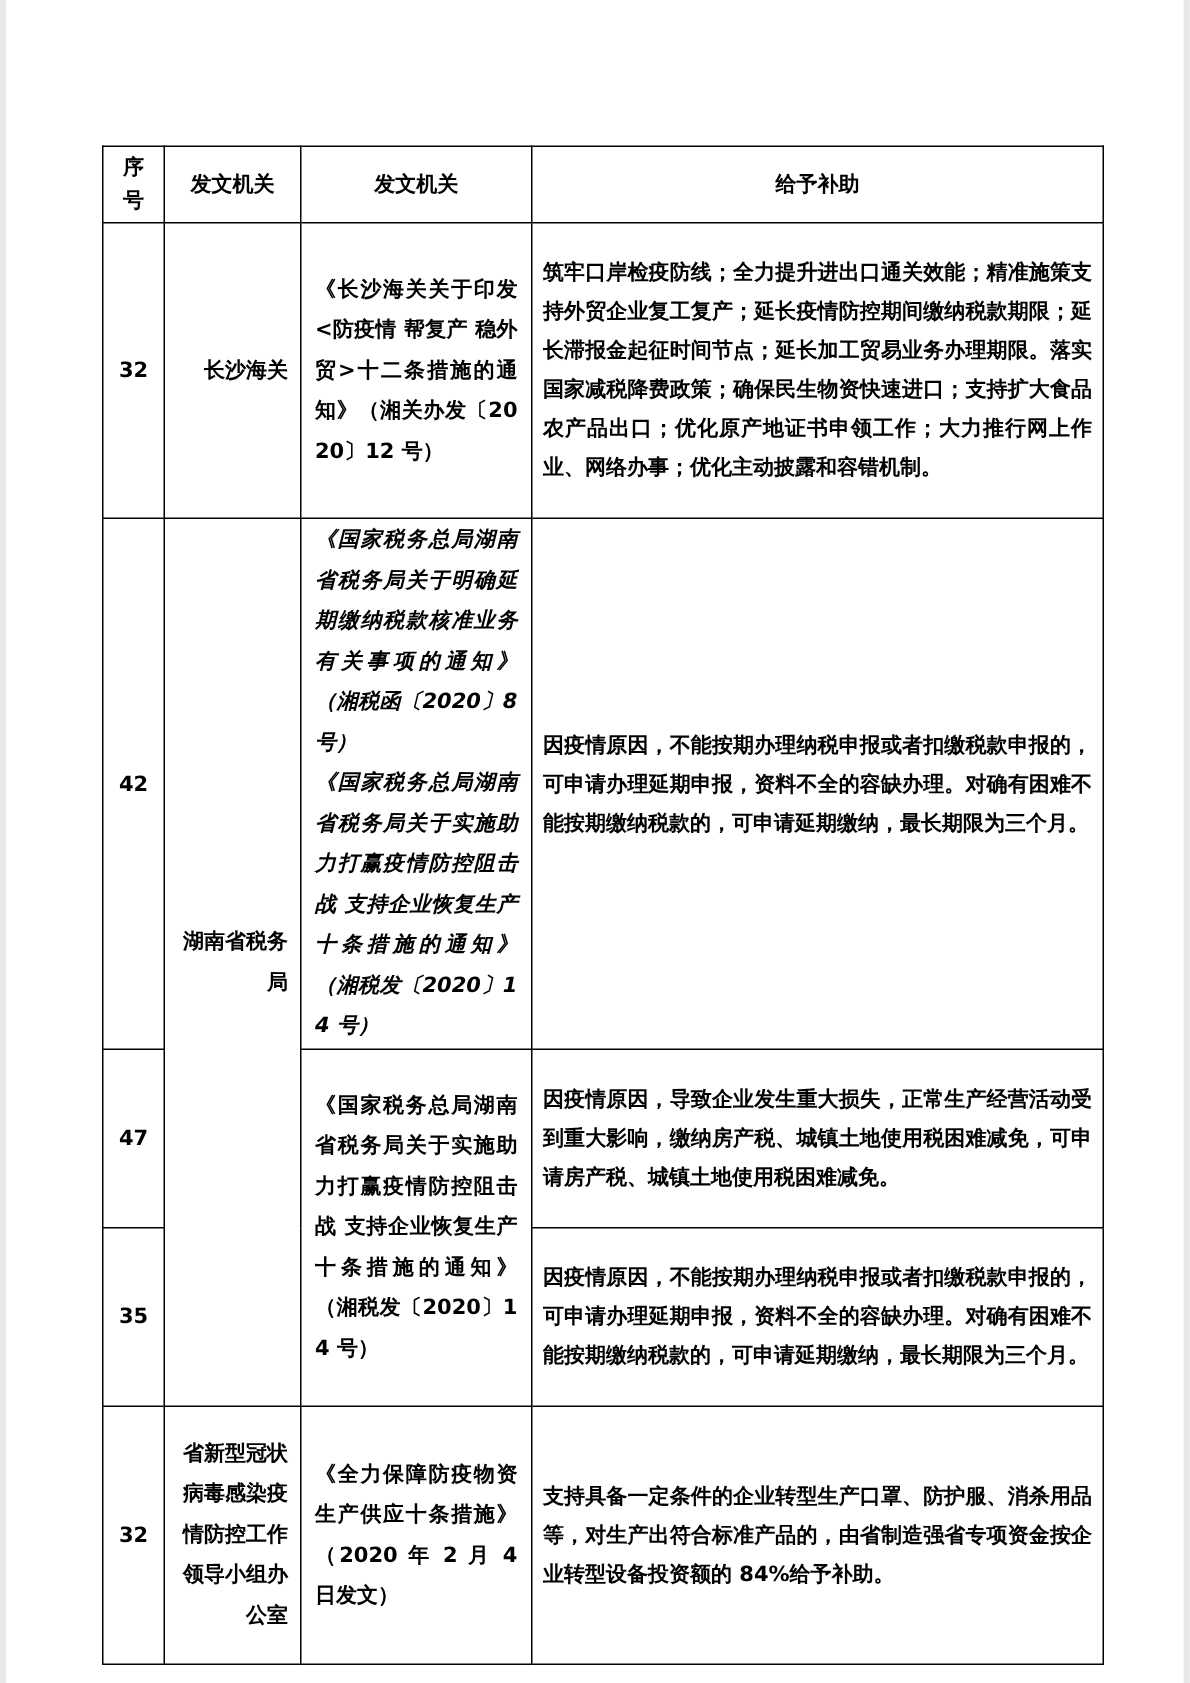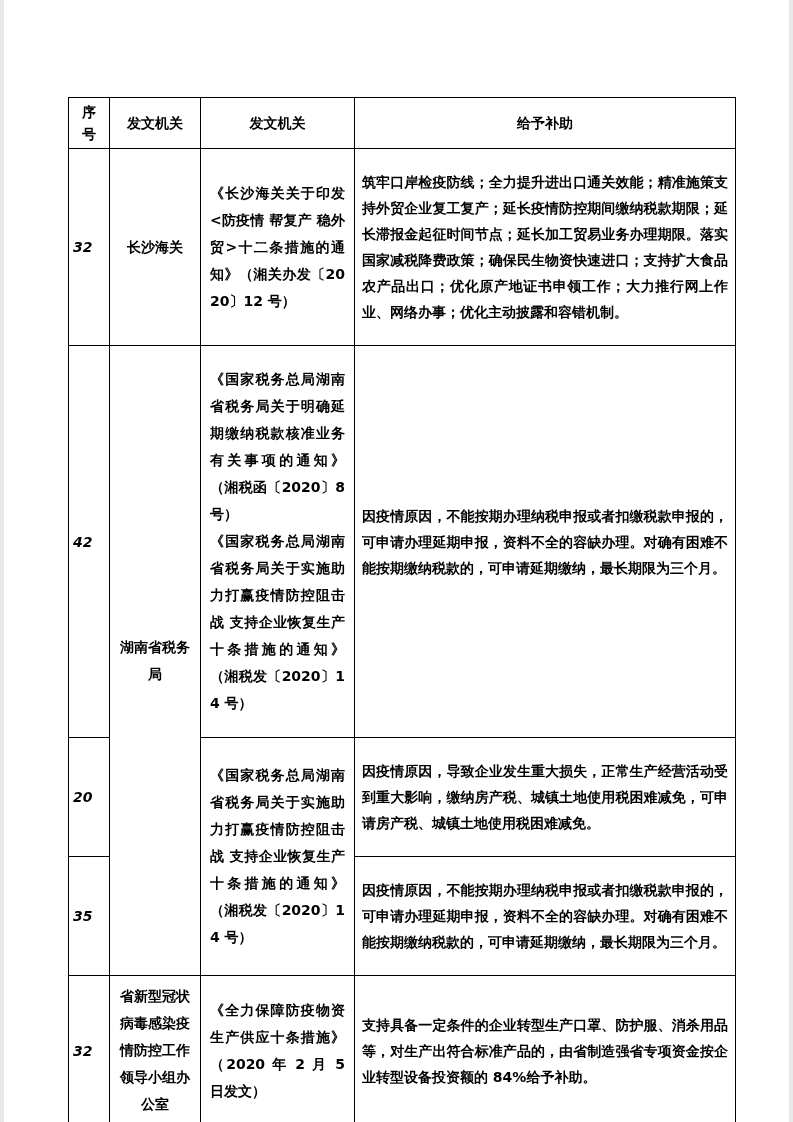--- a/index.html
+++ b/index.html
@@ -47,43 +47,43 @@
     line-height:22px;
     padding:2px 2px;
   }
   .seq-head-inner{
     width:1.2em;
     margin:0 auto;
     word-break:break-all;
     line-height:22px;
   }
   td.seq-cell{
+    text-align:center;
     line-height:20px;
-    font-style:italic;
   }
   td.agency-cell{
-    text-align:center;
+    text-align:right;
     line-height:27px;
-    padding:7px 8px;
+    padding:18px 8px;
   }
   td.doc-cell{
     text-align:justify;
     text-align-last:left;
     line-height:27px;
-    padding:20px 9px;
+    padding:1px 9px;
     word-break:break-all;
   }
   td.content-cell{
     text-align:justify;
     text-align-last:left;
     line-height:26px;
     padding:20px 7px;
     word-break:break-all;
   }
-  .doc-entry{margin:0;}
+  .doc-entry{margin:0;font-style:italic;}
   .page-number{
     position:absolute;
     left:0;top:1016px;
     width:793px;
     text-align:center;
     font-family:"Liberation Serif","DejaVu Serif",serif;
     font-size:13px;
     color:#000;
   }
 </style>
@@ -121,34 +121,34 @@
       <td class="seq-cell">42</td>
       <td class="agency-cell" rowspan="3">湖南省税务局</td>
       <td class="doc-cell">
         <div class="doc-entry">《国家税务总局湖南省税务局关于明确延期缴纳税款核准业务有关事项的通知》（湘税函〔2020〕8 号）</div>
         <div class="doc-entry">《国家税务总局湖南省税务局关于实施助力打赢疫情防控阻击战 支持企业恢复生产十条措施的通知》（湘税发〔2020〕14 号）</div>
       </td>
       <td class="content-cell">因疫情原因，不能按期办理纳税申报或者扣缴税款申报的，可申请办理延期申报，资料不全的容缺办理。对确有困难不能按期缴纳税款的，可申请延期缴纳，最长期限为三个月。</td>
     </tr>
 
     <tr class="h-r34">
-      <td class="seq-cell">20</td>
+      <td class="seq-cell">47</td>
       <td class="doc-cell" rowspan="2">《国家税务总局湖南省税务局关于实施助力打赢疫情防控阻击战 支持企业恢复生产十条措施的通知》（湘税发〔2020〕14 号）</td>
       <td class="content-cell">因疫情原因，导致企业发生重大损失，正常生产经营活动受到重大影响，缴纳房产税、城镇土地使用税困难减免，可申请房产税、城镇土地使用税困难减免。</td>
     </tr>
 
     <tr class="h-r35">
       <td class="seq-cell">35</td>
       <td class="content-cell">因疫情原因，不能按期办理纳税申报或者扣缴税款申报的，可申请办理延期申报，资料不全的容缺办理。对确有困难不能按期缴纳税款的，可申请延期缴纳，最长期限为三个月。</td>
     </tr>
 
     <tr class="h-r36">
       <td class="seq-cell">32</td>
       <td class="agency-cell">省新型冠状病毒感染疫情防控工作领导小组办公室</td>
-      <td class="doc-cell">《全力保障防疫物资生产供应十条措施》（2020 年 2 月 5 日发文）</td>
+      <td class="doc-cell">《全力保障防疫物资生产供应十条措施》（2020 年 2 月 4 日发文）</td>
       <td class="content-cell">支持具备一定条件的企业转型生产口罩、防护服、消杀用品等，对生产出符合标准产品的，由省制造强省专项资金按企业转型设备投资额的 84%给予补助。</td>
     </tr>
 
   </tbody>
     </table>
 
 
 </div>
 
 </body></html>

